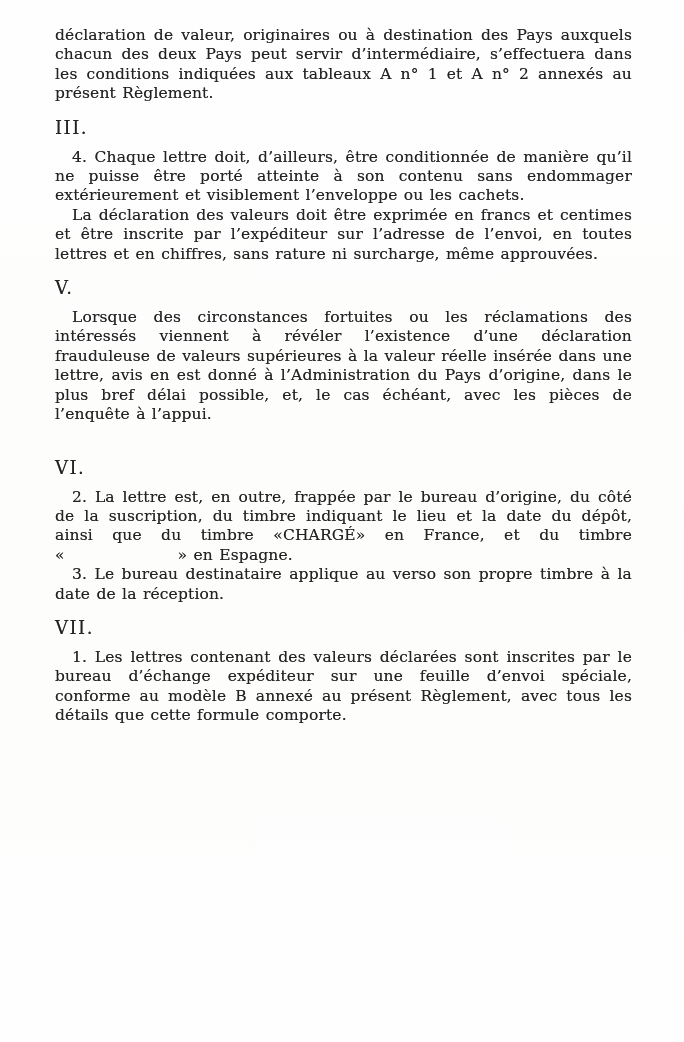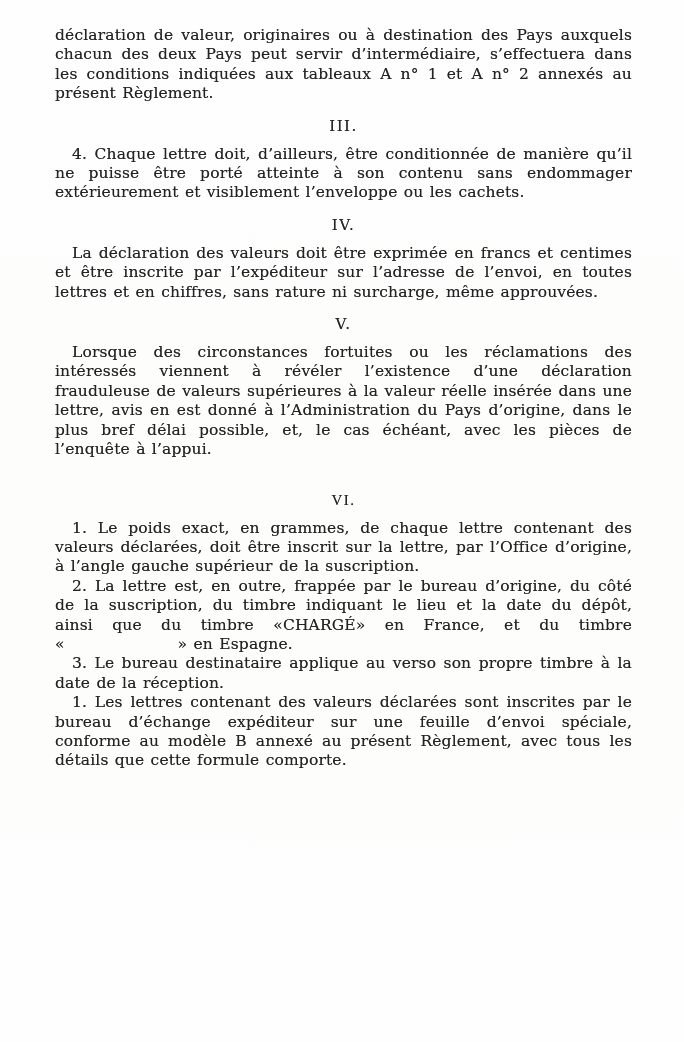--- a/index.html
+++ b/index.html
@@ -29,47 +29,44 @@
     text-align: justify;
     letter-spacing: 0.15px;
     word-spacing: 1.2px;
     text-shadow: 0 0 0.4px rgba(30,30,30,0.55);
   }
   .para.indent {
     text-indent: 17px;
   }
   .heading {
     margin: 13px 0 10px 0;
-    text-align: center;
-    font-size: 15px;
+    font-size: 18px;
     font-weight: 400;
     letter-spacing: 1.5px;
     text-shadow: 0 0 0.4px rgba(30,30,30,0.55);
   }
   .gap-before {
     margin-top: 32px;
-    font-family: Liberation Serif, serif;
   }
 </style>
 </head>
 <body>
 
 <div class="page">
 
   <p class="para">déclaration de valeur, originaires ou à destination des Pays auxquels chacun des deux Pays peut servir d’intermédiaire, s’effectuera dans les conditions indiquées aux tableaux A n° 1 et A n° 2 annexés au présent Règlement.</p>
 
   <h3 class="heading">III.</h3>
   <p class="para indent">4. Chaque lettre doit, d’ailleurs, être conditionnée de manière qu’il ne puisse être porté atteinte à son contenu sans endommager extérieurement et visiblement l’enveloppe ou les cachets.</p>
 
-  <h3 class="heading">IV.</h3>
   <p class="para indent">La déclaration des valeurs doit être exprimée en francs et centimes et être inscrite par l’expéditeur sur l’adresse de l’envoi, en toutes lettres et en chiffres, sans rature ni surcharge, même approuvées.</p>
 
   <h3 class="heading">V.</h3>
   <p class="para indent">Lorsque des circonstances fortuites ou les réclamations des intéressés viennent à révéler l’existence d’une déclaration frauduleuse de valeurs supérieures à la valeur réelle insérée dans une lettre, avis en est donné à l’Administration du Pays d’origine, dans le plus bref délai possible, et, le cas échéant, avec les pièces de l’enquête à l’appui.</p>
 
   <h3 class="heading gap-before">VI.</h3>
-  <p class="para indent">1. Le poids exact, en grammes, de chaque lettre contenant des valeurs déclarées, doit être inscrit sur la lettre, par l’Office d’origine, à l’angle gauche supérieur de la suscription.</p>
   <p class="para indent">2. La lettre est, en outre, frappée par le bureau d’origine, du côté de la suscription, du timbre indiquant le lieu et la date du dépôt, ainsi que du timbre «CHARGÉ» en France, et du timbre «&nbsp;&nbsp;&nbsp;&nbsp;&nbsp;&nbsp;&nbsp;&nbsp;&nbsp;&nbsp;&nbsp;&nbsp;&nbsp;&nbsp;&nbsp;&nbsp;&nbsp;&nbsp;» en Espagne.</p>
   <p class="para indent">3. Le bureau destinataire applique au verso son propre timbre à la date de la réception.</p>
 
+  <h3 class="heading">VII.</h3>
   <p class="para indent">1. Les lettres contenant des valeurs déclarées sont inscrites par le bureau d’échange expéditeur sur une feuille d’envoi spéciale, conforme au modèle B annexé au présent Règlement, avec tous les détails que cette formule comporte.</p>
 
 </div>
 
 </body></html>

